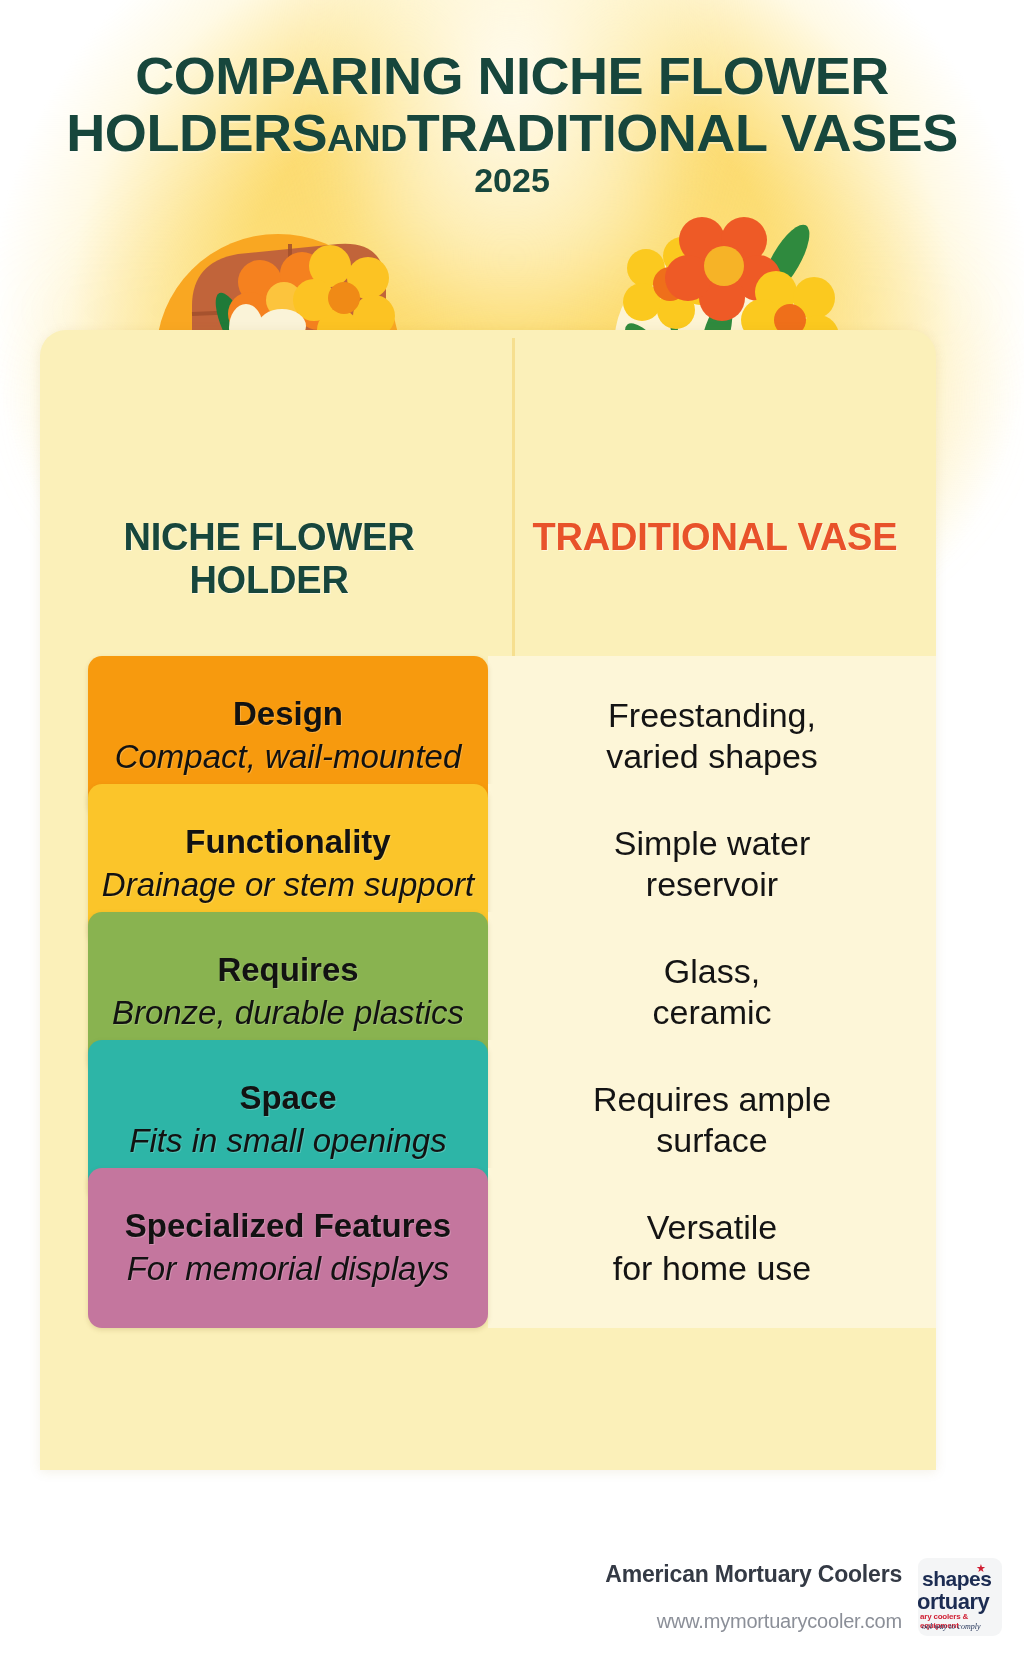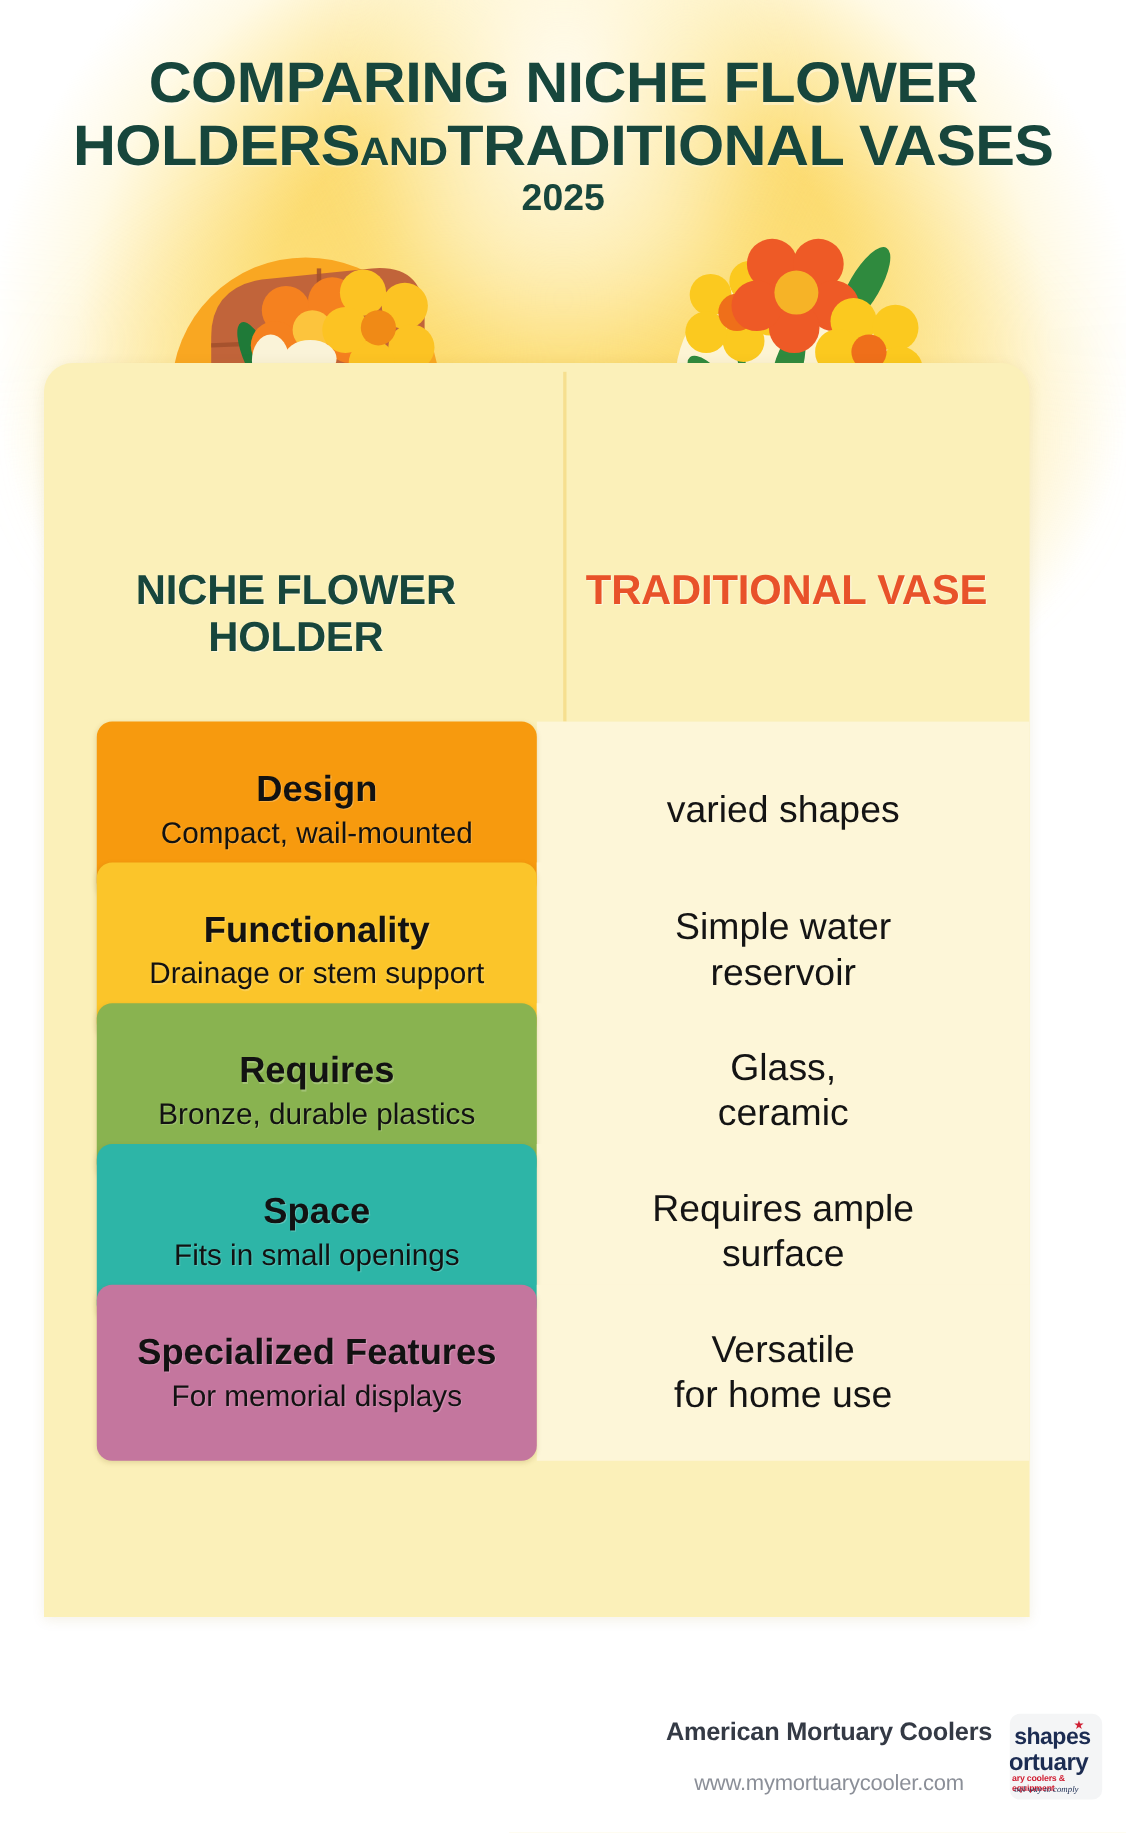--- a/index.html
+++ b/index.html
@@ -95,42 +95,43 @@
     position:absolute;left:48px;top:0;width:400px;height:160px;
     border-radius:14px;
     display:flex;flex-direction:column;align-items:center;justify-content:center;
     box-shadow:0 2px 5px rgba(120,95,20,.18);
   }
   .pill .lbl{
     font-size:33px;font-weight:bold;color:#121212;line-height:1.1;
     text-shadow:1px 1px 0 rgba(255,255,255,.22);
   }
   .pill .sub{
-    font-size:27px;color:#121212;line-height:1.15;margin-top:6px;
+    font-size:33px;color:#121212;line-height:1.15;margin-top:6px;
     text-shadow:1px 1px 0 rgba(255,255,255,.18);
+    font-style:italic;
   }
   .vcell{
     position:absolute;left:448px;top:0;width:448px;height:160px;
     display:flex;align-items:center;justify-content:center;
     text-align:center;
     font-size:34px;color:#141414;line-height:1.2;
     padding:0 26px;box-sizing:border-box;
   }
   .rowgap{height:16px;}
 
   
   .footer{
     position:absolute;left:0;top:1548px;width:1024px;height:118px;
     background:#ffffff;
   }
   .footer-inner{
     position:absolute;right:22px;top:10px;
     display:flex;align-items:center;gap:16px;
   }
-  .brand-txt{text-align:center;}
+  .brand-txt{text-align:right;}
   .brand-name{font-size:23px;font-weight:bold;color:#343a45;letter-spacing:-0.2px;}
   .brand-url{font-size:20px;color:#8b8f98;margin-top:22px;letter-spacing:-0.2px;}
   .brand-logo{
     width:84px;height:78px;border-radius:9px;background:#f4f5f6;
     overflow:hidden;position:relative;flex:0 0 auto;
   }
   .logo-l1{position:absolute;left:4px;top:9px;font-size:21px;font-weight:bold;color:#1c2c52;letter-spacing:-0.5px;}
   .logo-l2{position:absolute;left:-1px;top:31px;font-size:22px;font-weight:bold;color:#1c2c52;letter-spacing:-0.5px;}
   .logo-l3{position:absolute;left:2px;top:54px;font-size:8px;font-weight:bold;color:#d01f33;letter-spacing:-0.2px;}
   .logo-l4{position:absolute;left:4px;top:64px;font-size:8px;color:#1c2c52;font-style:italic;font-family:"Liberation Serif",serif;}
@@ -280,20 +281,21 @@
     <div class="rows">
 
       <div class="row">
         <div class="stripe-r"></div>
         <div class="pill" style="background:#f79a0e">
           <div class="lbl">Design</div>
           <div class="sub">Compact, wail-mounted</div>
         </div>
         <div class="vcell">
           <div>
+            <div>Freestanding,</div>
             <div>varied shapes</div>
           </div>
         </div>
       </div>
       <div class="rowgap"></div>
 
       <div class="row">
         <div class="stripe-r"></div>
         <div class="pill" style="background:#fbc52a">
           <div class="lbl">Functionality</div>

